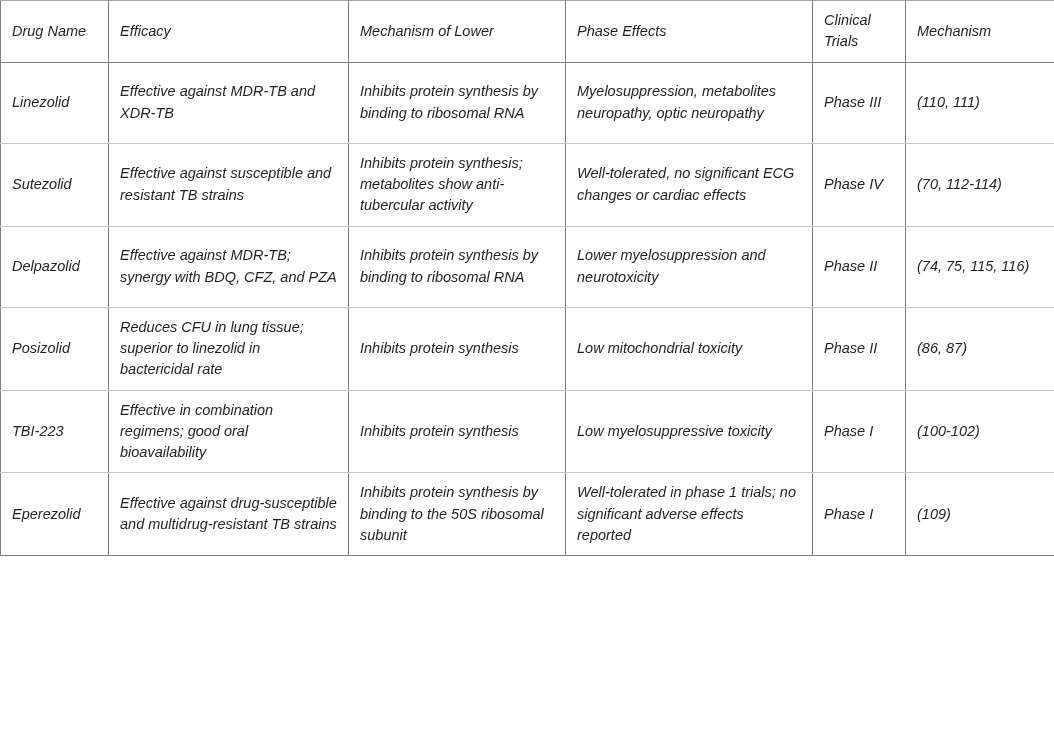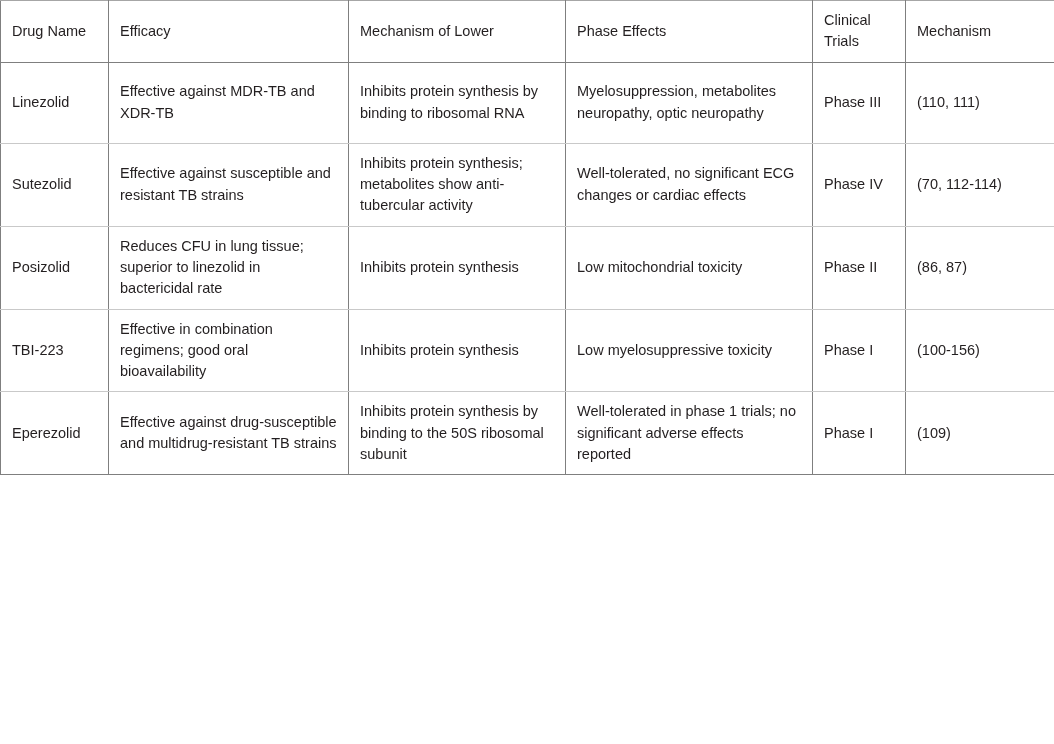--- a/index.html
+++ b/index.html
@@ -12,20 +12,21 @@
     height: 744px;
     font-family: "Liberation Sans", sans-serif;
     color: #231f20;
     overflow: hidden;
   }
   .table-wrap {
     width: 1054px;
     height: 744px;
     box-sizing: border-box;
     padding: 0;
+    font-style: italic;
   }
   table.drug-table {
     width: 1054px;
     border-collapse: collapse;
     table-layout: fixed;
     background: #ffffff;
   }
   table.drug-table col.c-drug       { width: 108px; }
   table.drug-table col.c-efficacy   { width: 240px; }
   table.drug-table col.c-mechanism  { width: 217px; }
@@ -107,35 +108,43 @@
         <td>(110, 111)</td>
       </tr>
       <tr class="r-2">
         <td>Sutezolid</td>
         <td>Effective against susceptible and resistant TB strains</td>
         <td>Inhibits protein synthesis; metabolites show anti-tubercular activity</td>
         <td>Well-tolerated, no significant ECG changes or cardiac effects</td>
         <td>Phase IV</td>
         <td>(70, 112-114)</td>
       </tr>
+      <tr class="r-3">
+        <td>Delpazolid</td>
+        <td>Effective against MDR-TB; synergy with BDQ, CFZ, and PZA</td>
+        <td>Inhibits protein synthesis by binding to ribosomal RNA</td>
+        <td>Lower myelosuppression and neurotoxicity</td>
+        <td>Phase II</td>
+        <td>(74, 75, 115, 116)</td>
+      </tr>
       <tr class="r-5">
         <td>Posizolid</td>
         <td>Reduces CFU in lung tissue; superior to linezolid in bactericidal rate</td>
         <td>Inhibits protein synthesis</td>
         <td>Low mitochondrial toxicity</td>
         <td>Phase II</td>
         <td>(86, 87)</td>
       </tr>
       <tr class="r-8">
         <td>TBI-223</td>
         <td>Effective in combination regimens; good oral bioavailability</td>
         <td>Inhibits protein synthesis</td>
         <td>Low myelosuppressive toxicity</td>
         <td>Phase I</td>
-        <td>(100-156)</td>
+        <td>(100-102)</td>
       </tr>
       <tr class="r-9">
         <td>Eperezolid</td>
         <td>Effective against drug-susceptible and multidrug-resistant TB strains</td>
         <td>Inhibits protein synthesis by binding to the 50S ribosomal subunit</td>
         <td>Well-tolerated in phase 1 trials; no significant adverse effects reported</td>
         <td>Phase I</td>
         <td>(109)</td>
       </tr>
     </tbody>

